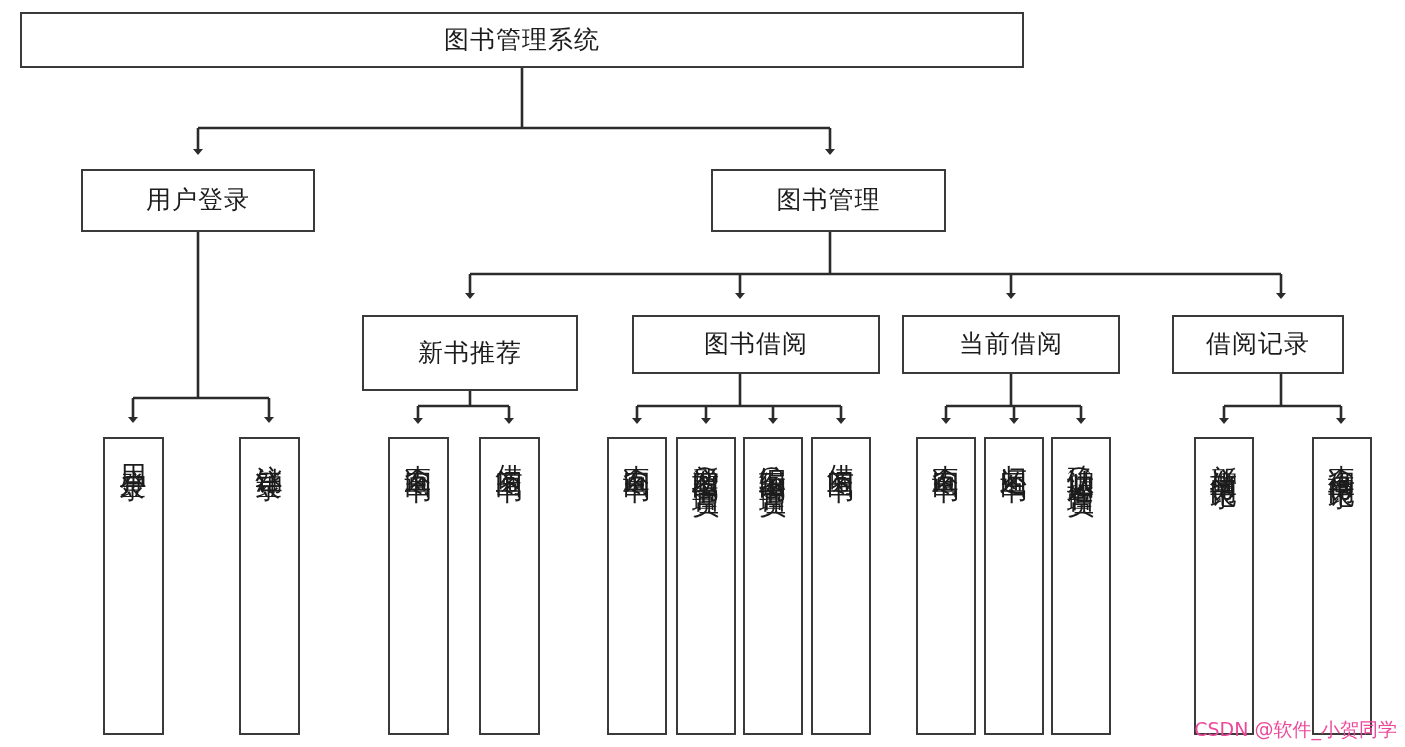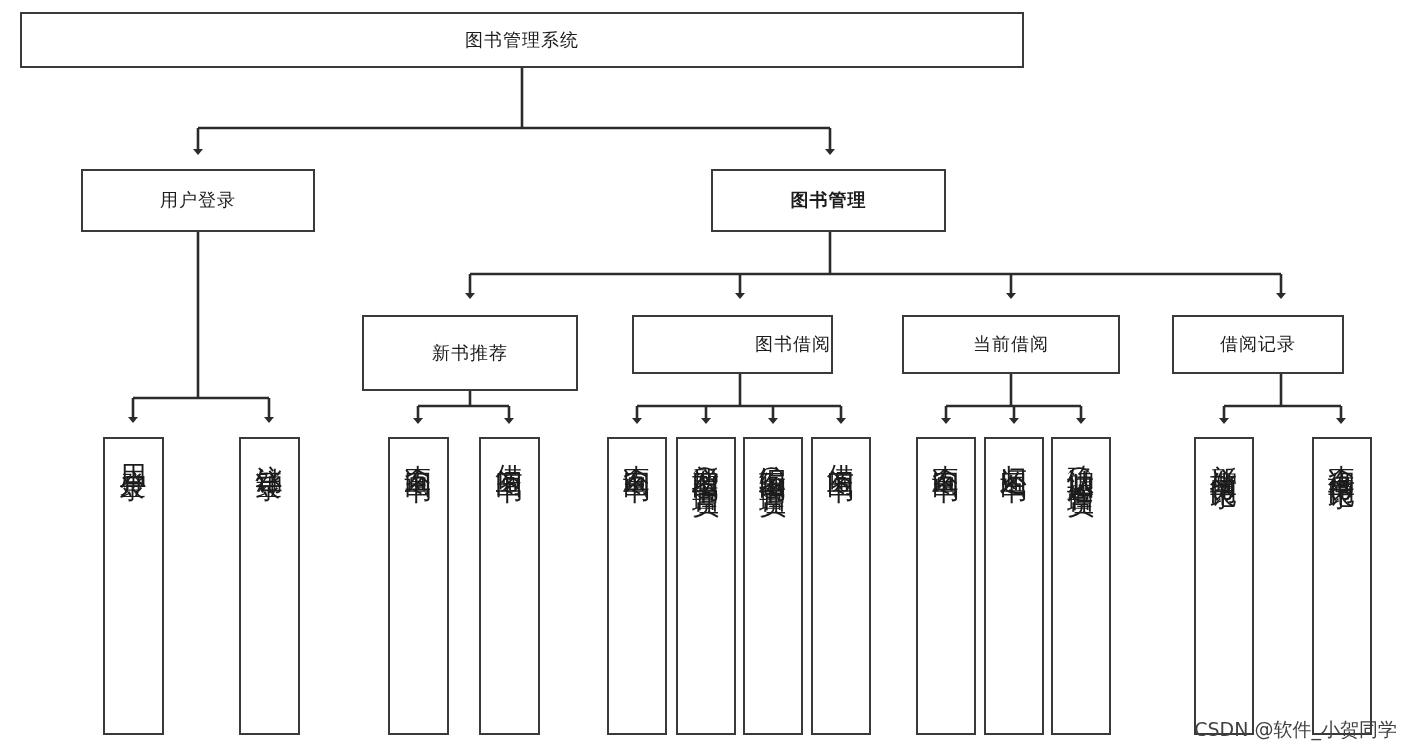--- a/index.html
+++ b/index.html
@@ -32,42 +32,42 @@
     z-index:2;
   }
   .node .lbl{
     display:block;
     text-align:center;
     line-height:1.15;
     white-space:nowrap;
   }
   
   .node.h .lbl{
-    font-size:18px;
+    font-size:25px;
     letter-spacing:1px;
   }
   
   .node.v{
     align-items:flex-start;
     padding-top:4px;
   }
   .node.v .lbl{
     writing-mode:vertical-rl;
     text-orientation:upright;
     font-size:27px;
     line-height:1.0;
     letter-spacing:4px;
     white-space:normal;
   }
   #watermark{
     position:absolute;
     right:8px;
     bottom:4px;
     font-size:19px;
-    color:#404040;
+    color:#ec4899;
     z-index:5;
     white-space:nowrap;
     font-family:"DejaVu Sans","Liberation Sans",sans-serif;
   }
 </style>
 </head>
 <body>
 
 <div id="canvas">
 
@@ -121,28 +121,28 @@
     </g>
   </svg>
 
   <div class="node h" style="left:20px;top:12px;width:1004px;height:56px;">
     <span class="lbl">图书管理系统</span>
   </div>
 
   <div class="node h" style="left:81px;top:169px;width:234px;height:63px;">
     <span class="lbl">用户登录</span>
   </div>
-  <div class="node h" style="left:711px;top:169px;width:235px;height:63px;font-weight:bold;">
+  <div class="node h" style="left:711px;top:169px;width:235px;height:63px;">
     <span class="lbl">图书管理</span>
   </div>
 
   <div class="node h" style="left:362px;top:315px;width:216px;height:76px;">
     <span class="lbl">新书推荐</span>
   </div>
-  <div class="node h" style="left:632px;top:315px;width:201px;height:59px;justify-content:flex-end;">
+  <div class="node h" style="left:632px;top:315px;width:248px;height:59px;">
     <span class="lbl">图书借阅</span>
   </div>
   <div class="node h" style="left:902px;top:315px;width:218px;height:59px;">
     <span class="lbl">当前借阅</span>
   </div>
   <div class="node h" style="left:1172px;top:315px;width:172px;height:59px;">
     <span class="lbl">借阅记录</span>
   </div>
 
   <div class="node v" style="left:103px;top:437px;width:61px;height:298px;">

